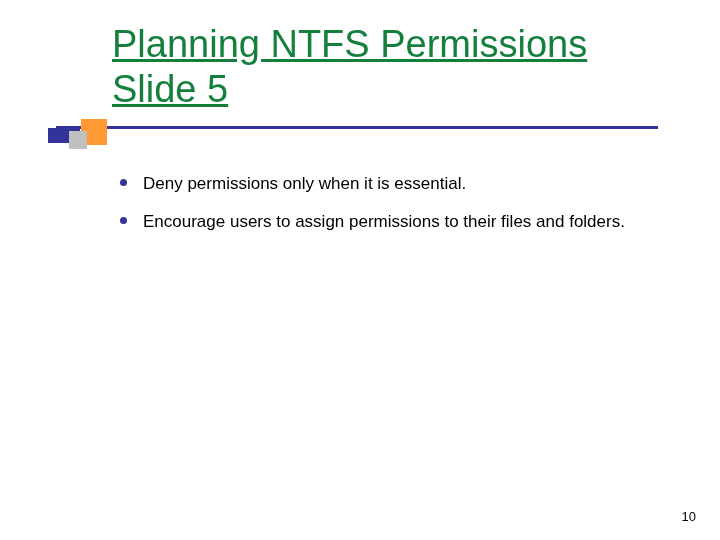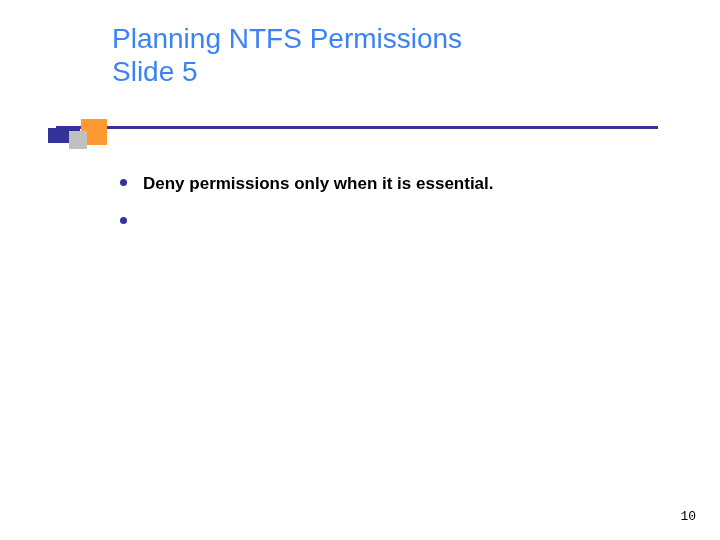--- a/index.html
+++ b/index.html
@@ -17,24 +17,25 @@
     height: 540px;
     position: relative;
   }
   .title-block {
     position: absolute;
     left: 112px;
     top: 22px;
     width: 560px;
   }
   .title-text {
-    font-size: 28px;
+    font-size: 38px;
     line-height: 1.18;
-    color: #3b82f6;
+    color: #15803d;
     font-family: Verdana, Arial, sans-serif;
+    text-decoration: underline;
   }
   .title-rule-long {
     position: absolute;
     left: 56px;
     top: 126px;
     width: 602px;
     height: 3px;
     background: #333399;
   }
   .title-rule-short {
@@ -59,21 +60,20 @@
     top: 131px;
     width: 18px;
     height: 18px;
     background: #c0c0c0;
   }
   .body-block {
     position: absolute;
     left: 120px;
     top: 172px;
     width: 540px;
-    font-weight: bold;
   }
   .bullet-row {
     display: flex;
     align-items: flex-start;
     margin-bottom: 14px;
   }
   .bullet-dot {
     width: 7px;
     height: 7px;
     border-radius: 50%;
@@ -85,21 +85,21 @@
   .bullet-text {
     font-family: Arial, sans-serif;
     font-size: 17px;
     line-height: 1.4;
     color: #000;
   }
   .page-number {
     position: absolute;
     right: 24px;
     bottom: 16px;
-    font-family: Liberation Mono, monospace;
+    font-family: Liberation Sans, sans-serif;
     font-size: 13px;
     color: #000;
   }
 </style>
 </head>
 <body>
 
 <div class="slide">
 
   <div class="title-block">
@@ -112,18 +112,19 @@
   <div class="accent-orange"></div>
   <div class="accent-gray"></div>
 
   <div class="body-block">
     <div class="bullet-row">
       <div class="bullet-dot"></div>
       <div class="bullet-text">Deny permissions only when it is essential.</div>
     </div>
     <div class="bullet-row">
       <div class="bullet-dot"></div>
+      <div class="bullet-text">Encourage users to assign permissions to their files and folders.</div>
     </div>
   </div>
 
   <div class="page-number">10</div>
 
 </div>
 
 </body></html>

